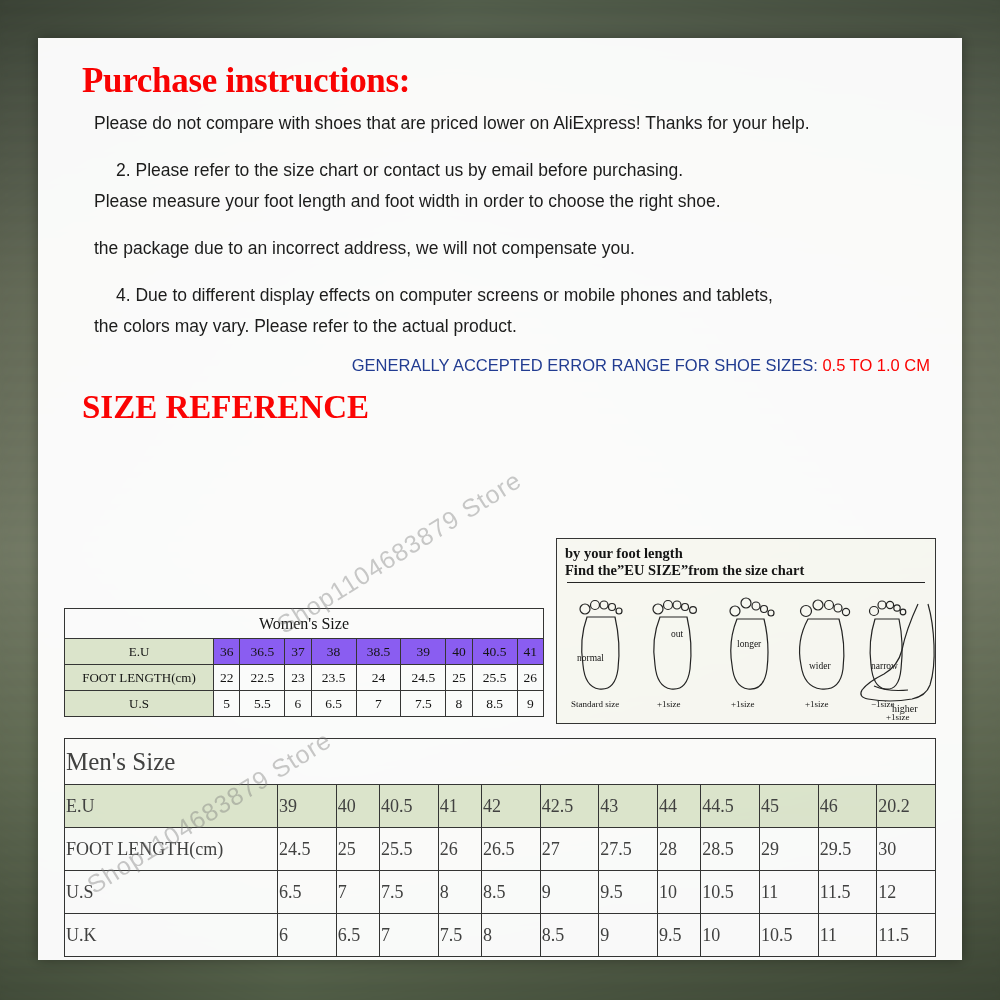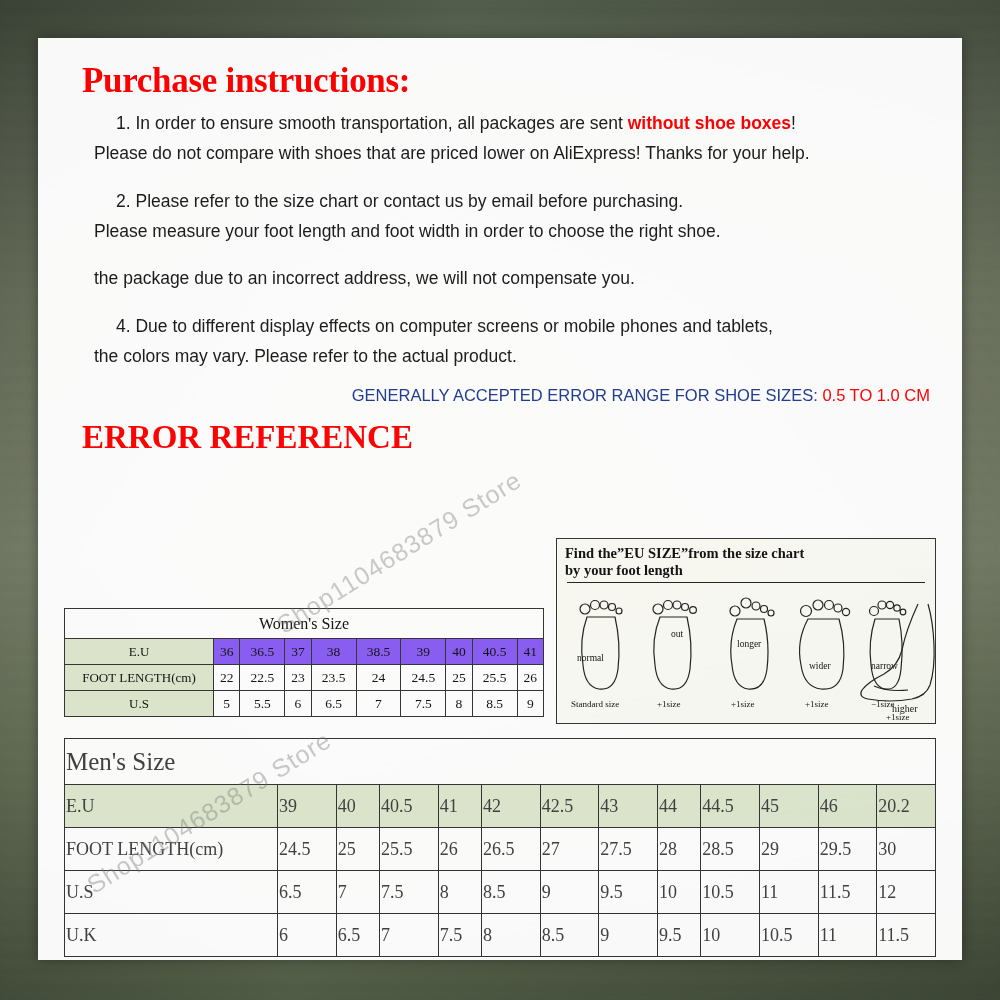--- a/index.html
+++ b/index.html
@@ -229,23 +229,20 @@
 <div id="page">
   <div class="bg"></div>
   <div class="bg-stripes"></div>
 
   <div class="card">
     <div class="card-inner">
 
       <div class="title">Purchase instructions:</div>
 
       <div class="instructions">
-        <p>
-          <span>1. In order to ensure smooth transportation, all packages are sent </span><span class="red-bold">without shoe boxes</span><span>!</span>
-        </p>
         <p class="ln2">Please do not compare with shoes that are priced lower on AliExpress! Thanks for your help.</p>
 
         <div class="gap"></div>
 
         <p>2. Please refer to the size chart or contact us by email before purchasing.</p>
         <p class="ln2">Please measure your foot length and foot width in order to choose the right shoe.</p>
 
         <div class="gap"></div>
 
         <p class="ln2">the package due to an incorrect address, we will not compensate you.</p>
@@ -253,25 +250,25 @@
         <div class="gap"></div>
 
         <p>4. Due to different display effects on computer screens or mobile phones and tablets,</p>
         <p class="ln2">the colors may vary. Please refer to the actual product.</p>
       </div>
 
       <div class="note">
         <span>GENERALLY ACCEPTED ERROR RANGE FOR SHOE SIZES: </span><span class="red">0.5 TO 1.0 CM</span>
       </div>
 
-      <div class="size-ref">ERROR REFERENCE</div>
+      <div class="size-ref">SIZE REFERENCE</div>
 
       <div class="foot-panel">
+        <div class="fp-title">by your foot length</div>
         <div class="fp-title">Find the”EU SIZE”from the size chart</div>
-        <div class="fp-title">by your foot length</div>
         <div class="fp-line"></div>
         <svg class="foot-svg" width="364" height="128" viewBox="0 0 364 128">
           <g fill="none" stroke="#222" stroke-width="1.2">
 
             <path d="M22 32 q-8 22 -4 48 q2 22 16 24 q16 2 19 -20 q3 -26 -3 -52 z"></path>
             <circle cx="20" cy="24" r="5"></circle>
               <circle cx="30" cy="20" r="4.5"></circle>
             <circle cx="39" cy="20" r="4"></circle>
               <circle cx="47" cy="22" r="3.5"></circle>
               <circle cx="54" cy="26" r="3"></circle>

